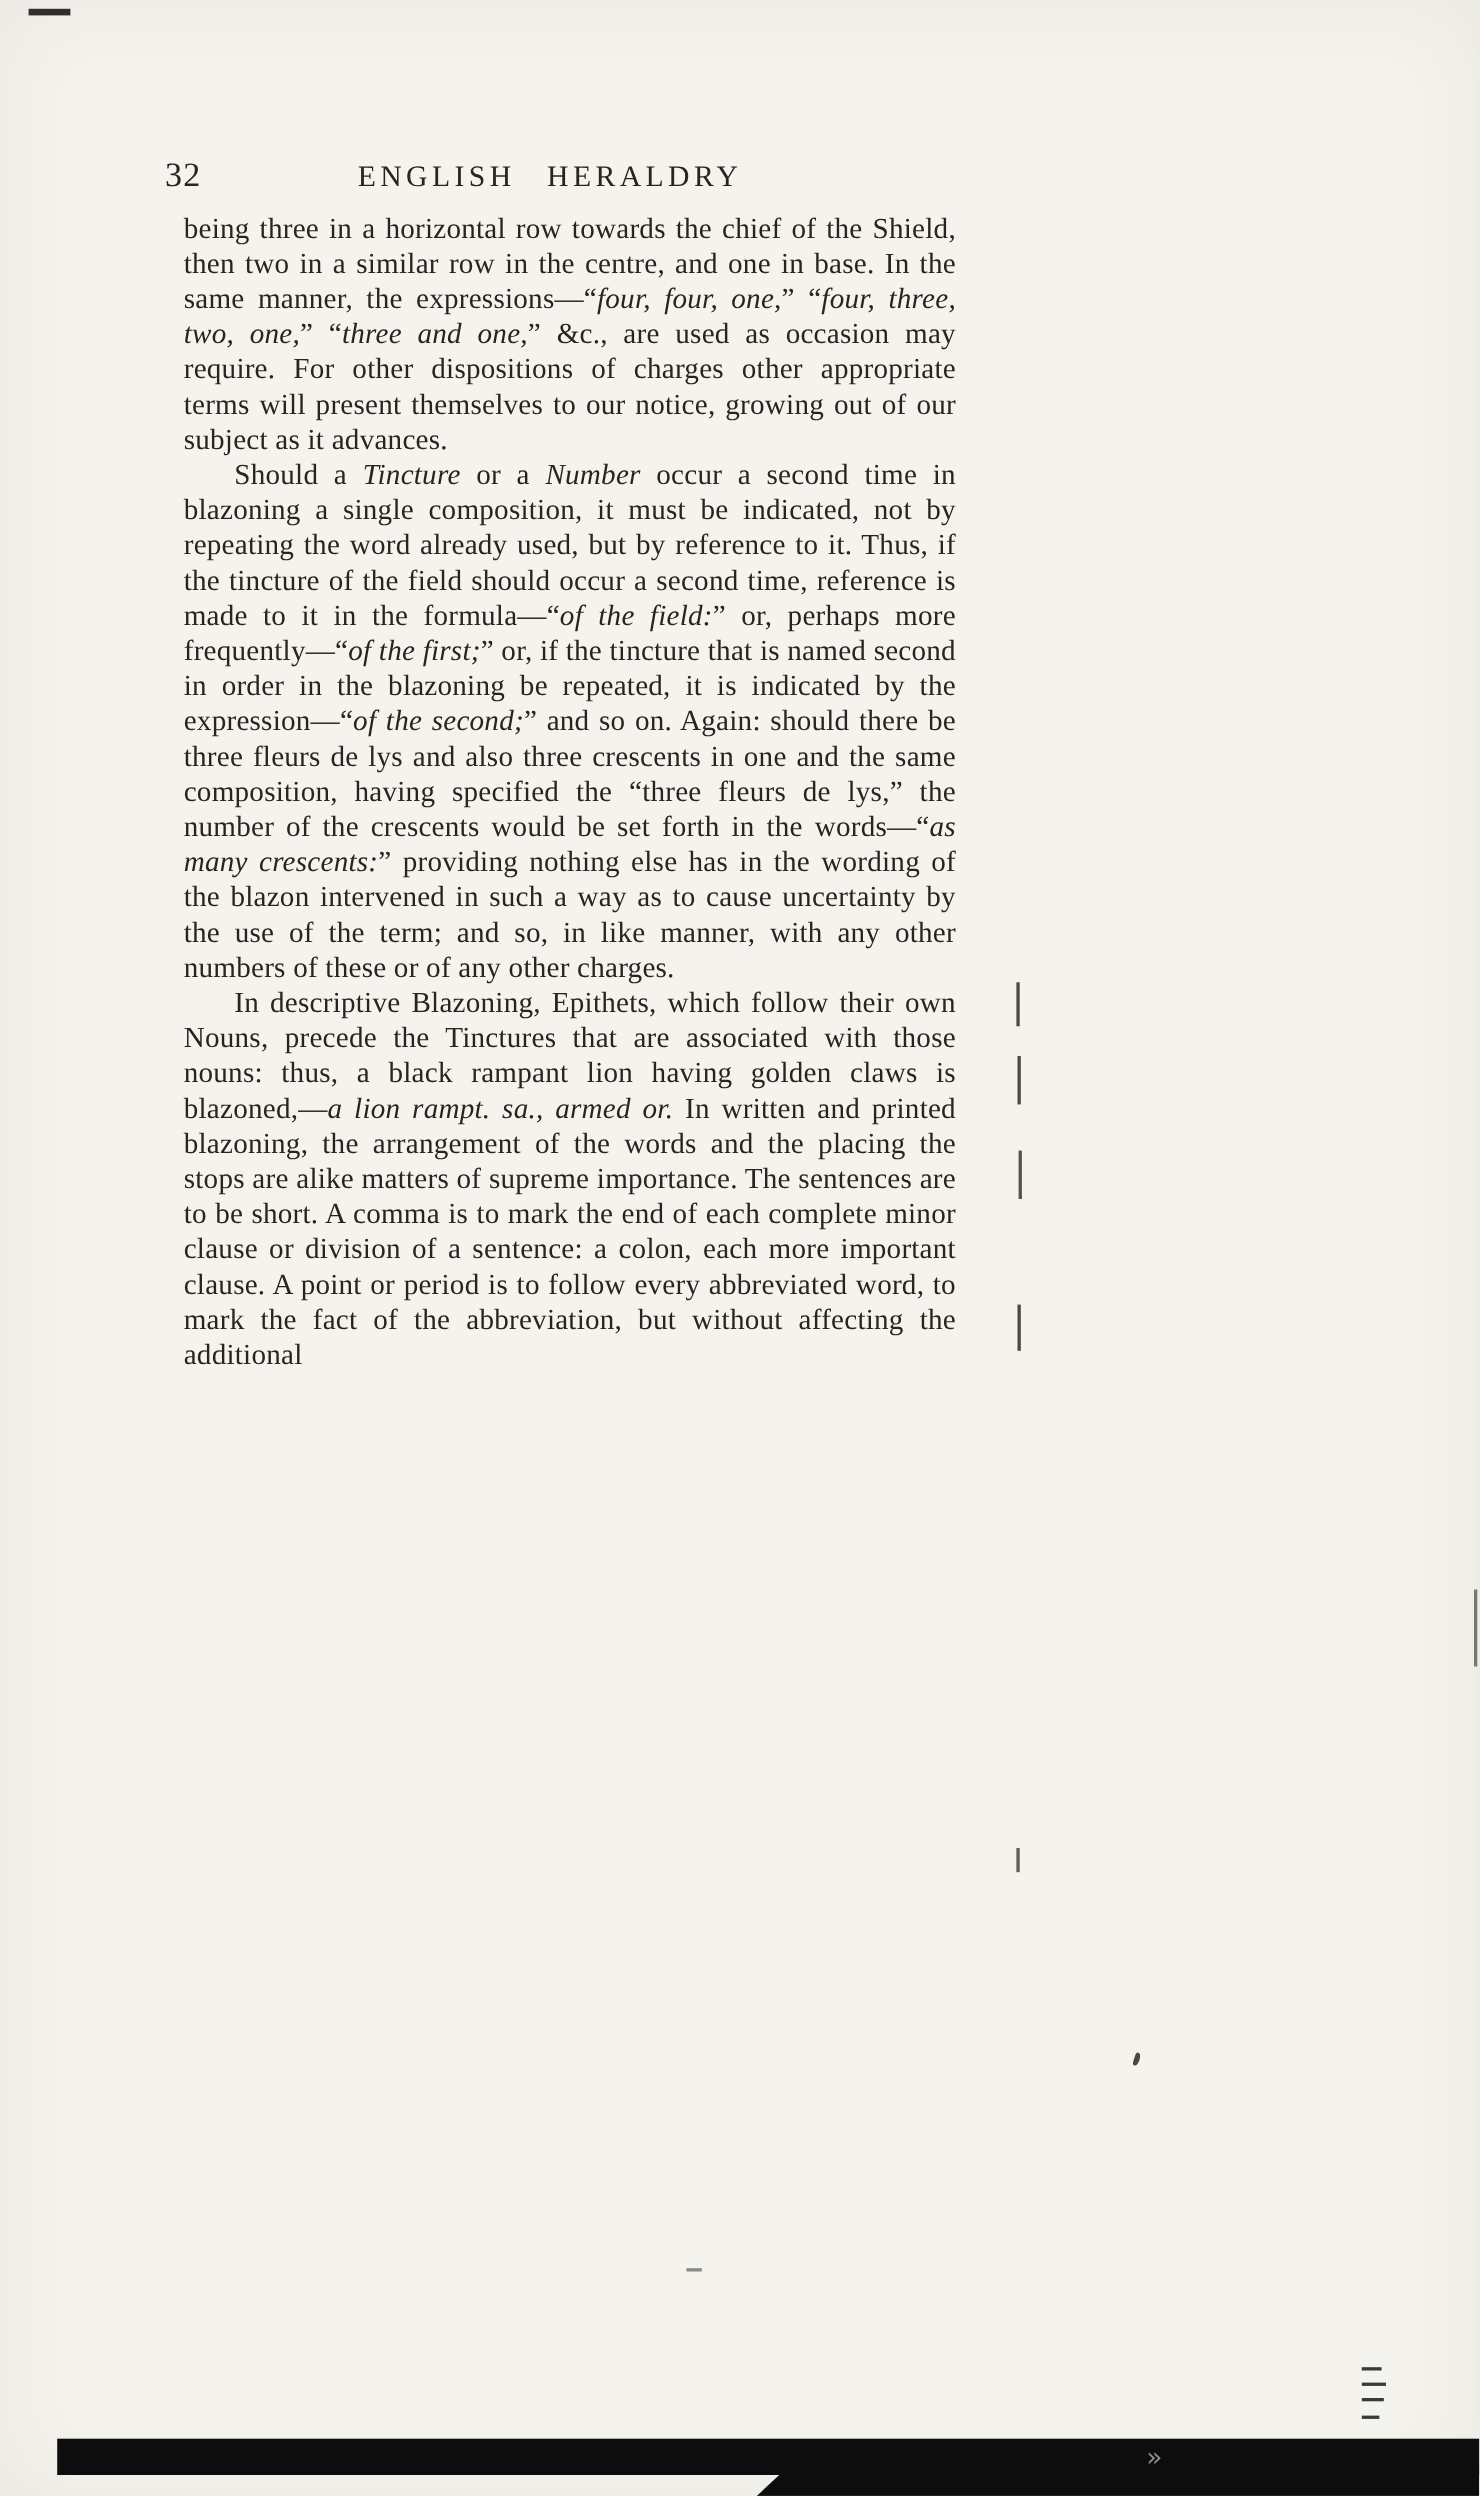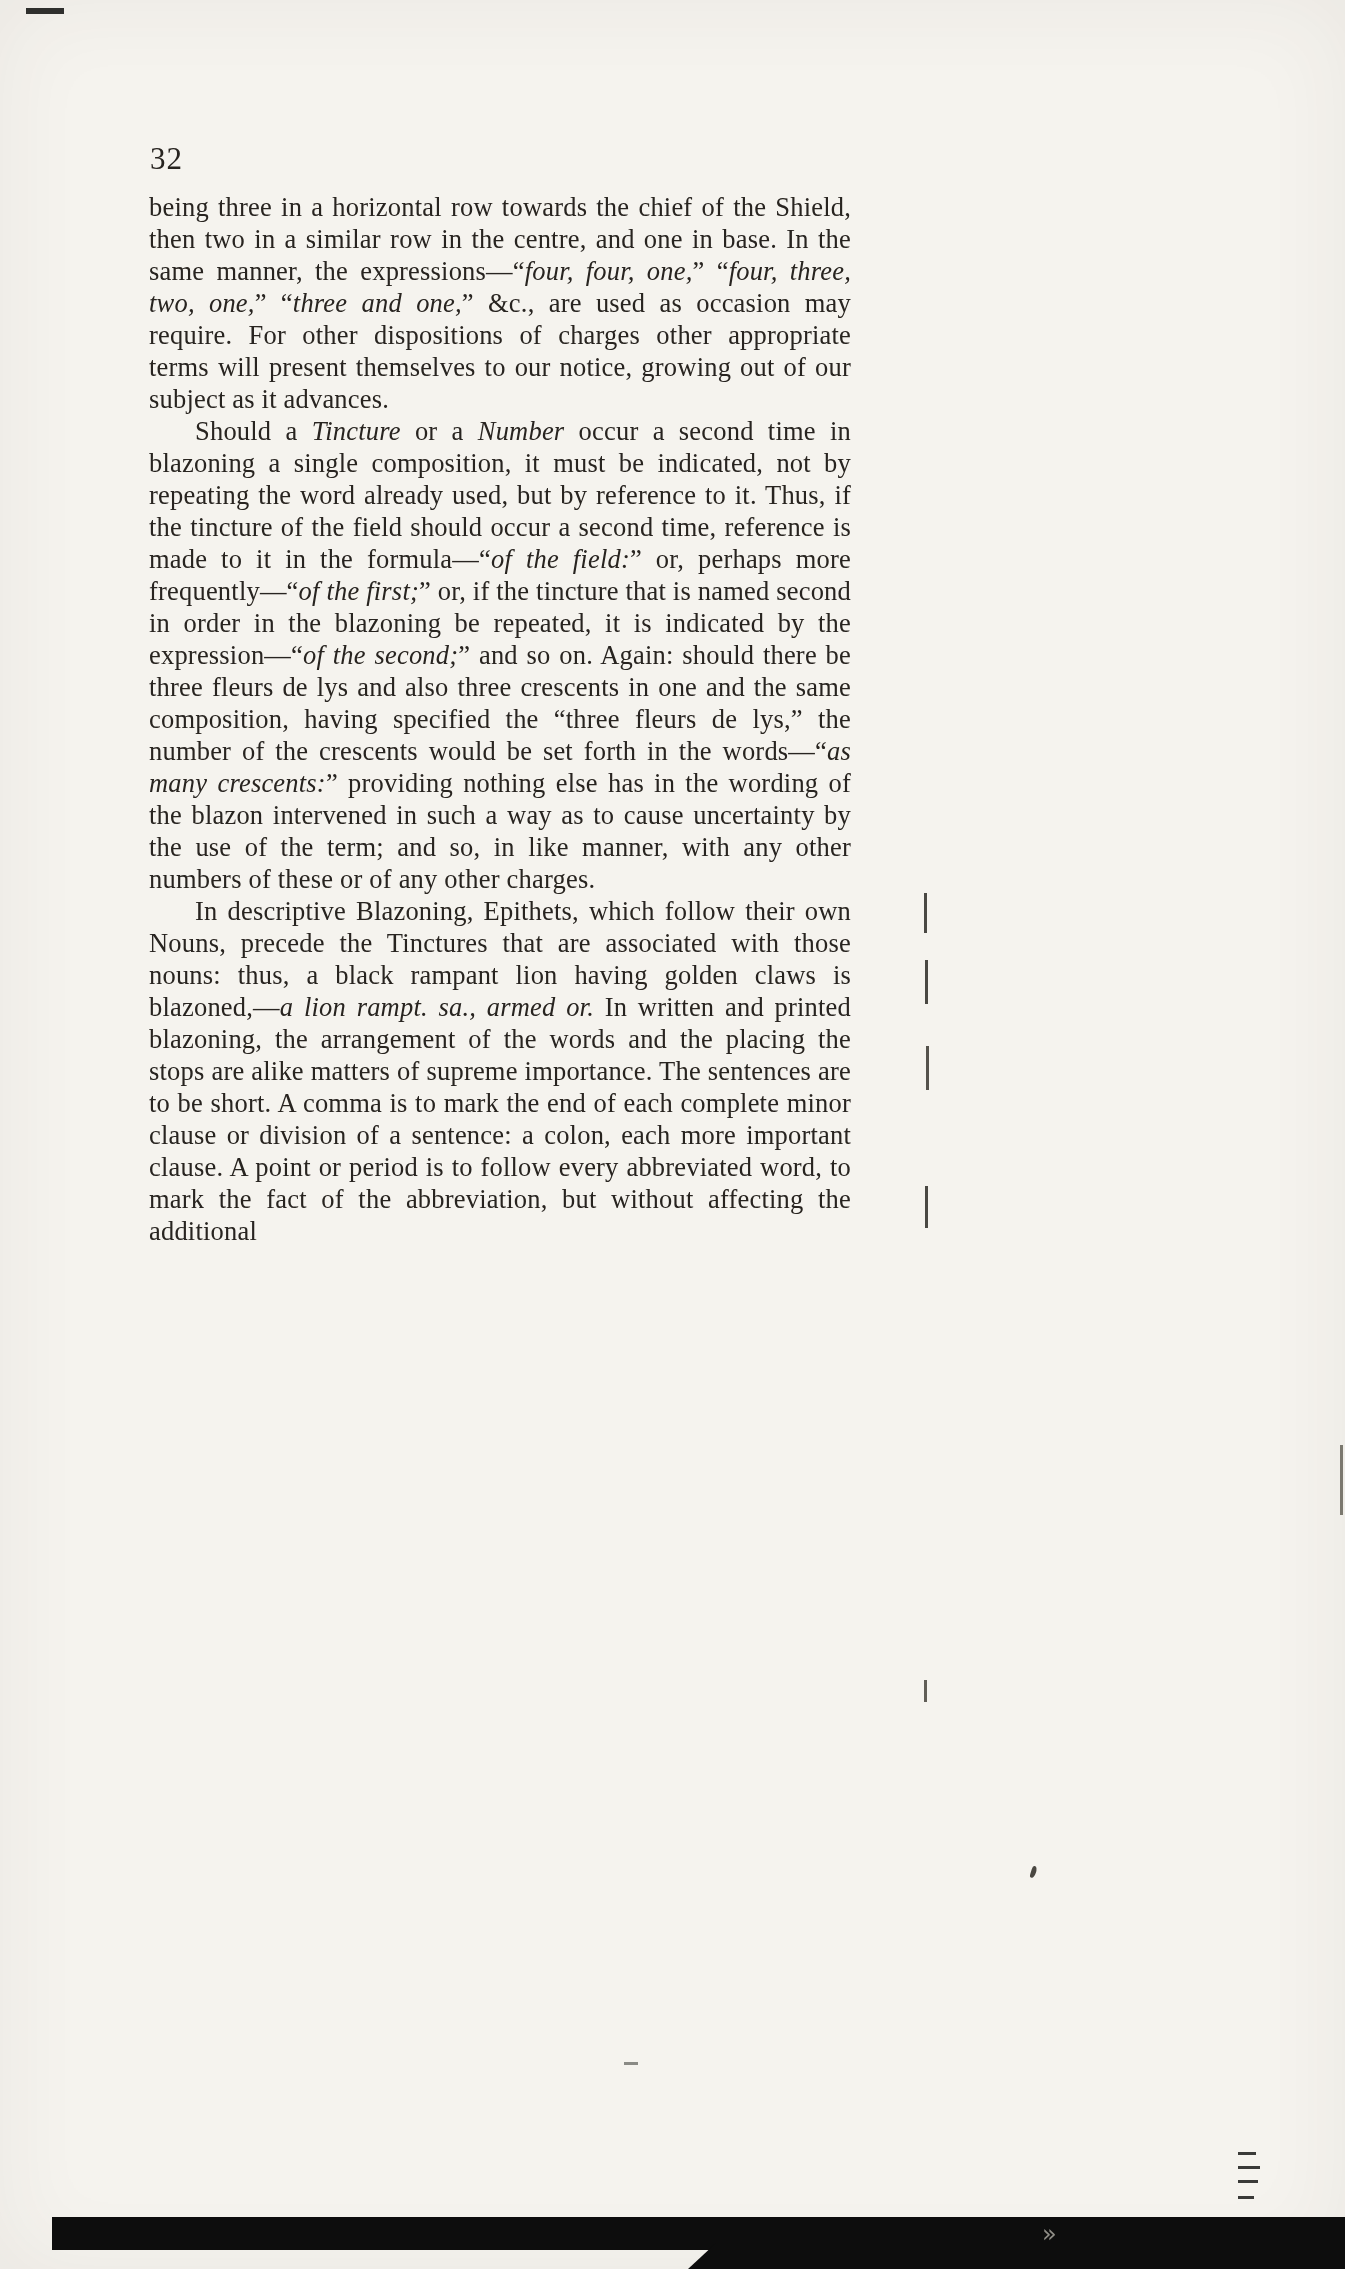--- a/index.html
+++ b/index.html
@@ -27,21 +27,21 @@
     position: absolute;
     left: 149px; top: 145px;
     width: 702px;
     text-align: center;
     font-size: 27px;
     letter-spacing: 4px;
     word-spacing: 18px;
   }
   .text-block {
     position: absolute;
-    left: 149px; top: 191px;
+    left: 167px; top: 191px;
     width: 702px;
     font-size: 26.5px;
     line-height: 32px;
     text-align: justify;
     text-justify: inter-word;
     letter-spacing: 0.2px;
   }
   .text-block p { margin: 0; }
   .text-block p.indent { text-indent: 46px; }
   .it { font-style: italic; }
@@ -61,20 +61,21 @@
     border-radius: 40% 60% 60% 40%;
     transform: rotate(18deg);
   }
 </style>
 </head>
 <body>
 
 <div class="scan">
 
   <div class="pageno">32</div>
+  <div class="running-head">ENGLISH HERALDRY</div>
 
   <div class="text-block">
       <p><span>being three in a horizontal row towards the chief of the Shield, then two in a similar row in the centre, and one in base. In the same manner, the expressions—“</span><span class="it">four, four, one,</span><span>” “</span><span class="it">four, three, two, one,</span><span>” “</span><span class="it">three and one,</span><span>” &amp;c., are used as occasion may require. For other dispositions of charges other appropriate terms will present themselves to our notice, growing out of our subject as it advances.</span></p>
       <p class="indent"><span>Should a </span><span class="it">Tincture</span><span> or a </span><span class="it">Number</span><span> occur a second time in blazoning a single composition, it must be indicated, not by repeating the word already used, but by reference to it. Thus, if the tincture of the field should occur a second time, reference is made to it in the formula—“</span><span class="it">of the field:</span><span>” or, perhaps more frequently—“</span><span class="it">of the first;</span><span>” or, if the tincture that is named second in order in the blazoning be repeated, it is indicated by the expression—“</span><span class="it">of the second;</span><span>” and so on. Again: should there be three fleurs de lys and also three crescents in one and the same composition, having specified the “three fleurs de lys,” the number of the crescents would be set forth in the words—“</span><span class="it">as many crescents:</span><span>” providing nothing else has in the wording of the blazon intervened in such a way as to cause uncertainty by the use of the term; and so, in like manner, with any other numbers of these or of any other charges.</span></p>
       <p class="indent"><span>In descriptive Blazoning, Epithets, which follow their own Nouns, precede the Tinctures that are associated with those nouns: thus, a black rampant lion having golden claws is blazoned,—</span><span class="it">a lion rampt. sa., armed or.</span><span> In written and printed blazoning, the arrangement of the words and the placing the stops are alike matters of supreme importance. The sentences are to be short. A comma is to mark the end of each complete minor clause or division of a sentence: a colon, each more important clause. A point or period is to follow every abbreviated word, to mark the fact of the abbreviation, but without affecting the additional</span></p>
     </div>
 
   <div class="artifact" style="left:26px; top:8px; width:38px; height:6px; background:#2f2f2d;"></div>
 
   <div class="artifact" style="left:924px; top:893px; width:3px; height:40px; background:#4a4843;"></div>

